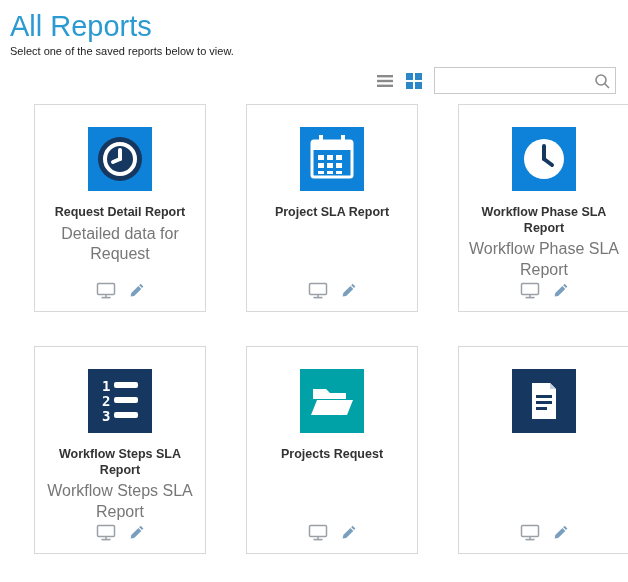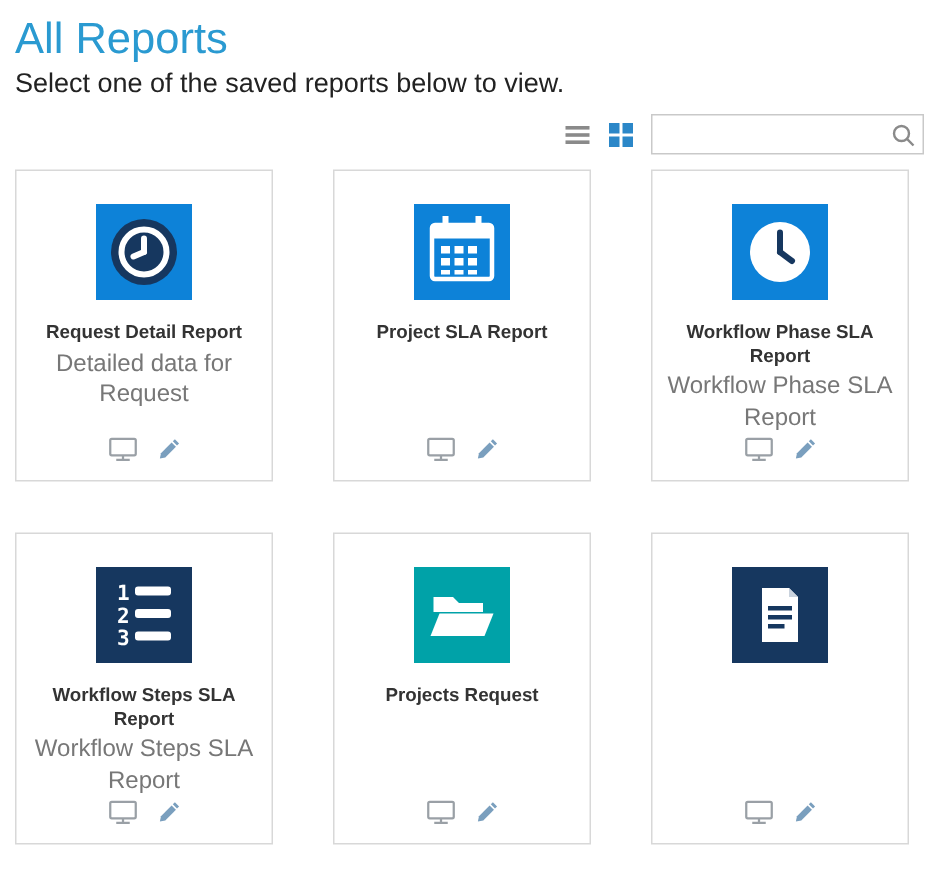--- a/index.html
+++ b/index.html
@@ -11,21 +11,21 @@
     color: #333;
     overflow: hidden;
   }
   .page { padding: 6px 10px 0 10px; }
   .page-title {
     font-size: 29px;
     font-weight: 400;
     color: #2a9ad1;
     margin: 4px 0 2px 0;
   }
-  .page-subtitle { font-size: 18px; color: #222; margin: 0 0 10px 0; }
+  .page-subtitle { font-size: 11px; color: #222; margin: 0 0 10px 0; }
 
   .toolbar {
     display: flex;
     justify-content: flex-end;
     align-items: center;
     gap: 12px;
     margin: 10px 2px 10px 0;
   }
   .view-toggle { display: inline-flex; align-items: center; cursor: pointer; }
   .search-box {
@@ -48,20 +48,21 @@
     row-gap: 34px;
   }
   .card {
     width: 172px; height: 208px;
     border: 1px solid #d8d8d8;
     background: #fff;
     display: flex; flex-direction: column;
     align-items: center;
     padding: 22px 10px 12px 10px;
     cursor: pointer;
+    margin-left: 24px;
   }
   .tile {
     width: 64px; height: 64px;
     display: flex; align-items: center; justify-content: center;
     flex: 0 0 auto;
   }
   .tile-blue { background: #0d82d8; }
   .tile-navy { background: #16375f; }
   .tile-teal { background: #00a2a8; }
   .card-title {

